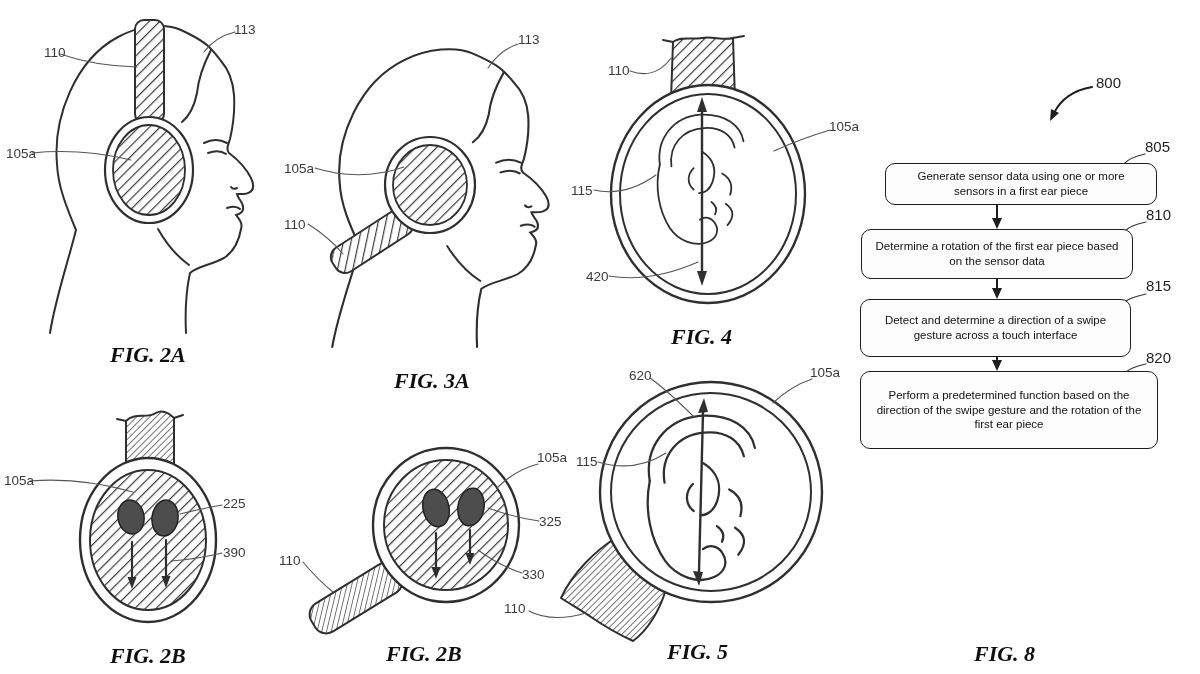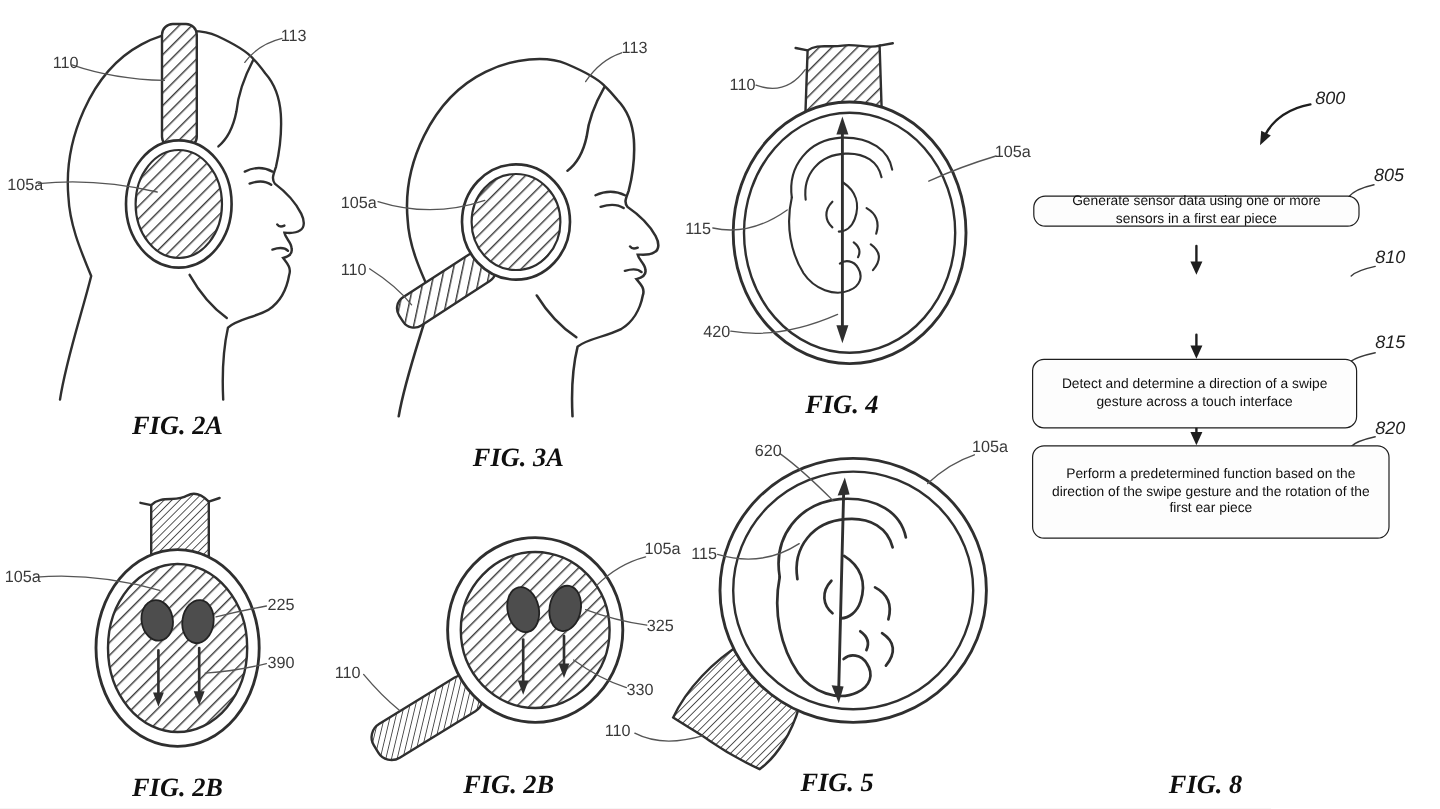--- a/index.html
+++ b/index.html
@@ -6,21 +6,21 @@
   .stage{
     position:relative;width:1200px;height:674px;background:#ffffff;
     overflow:hidden;font-family:"Liberation Sans",sans-serif;
   }
   svg.art{position:absolute;left:0;top:0;}
   .lbl{
     position:absolute;font-size:13.5px;color:#3a3a3a;white-space:nowrap;
     font-family:"Liberation Sans",sans-serif;
   }
   .ref{
-    position:absolute;font-size:15px;font-style:italic;color:#1f1f1f;
+    position:absolute;font-size:15px;color:#1f1f1f;
     white-space:nowrap;font-family:"Liberation Sans",sans-serif;
   }
   .cap{
     position:absolute;font-size:22px;font-weight:bold;font-style:italic;
     color:#0f0f0f;white-space:nowrap;font-family:"Liberation Serif",serif;
   }
   .fbox{
     position:absolute;border:1.6px solid #1e1e1e;border-radius:10px;
     background:#fdfdfd;display:flex;align-items:center;justify-content:center;
     text-align:center;font-size:11.5px;line-height:1.3;color:#111;
@@ -213,21 +213,22 @@
   <span class="lbl" style="left:810px;top:365px">105a</span>
   <span class="lbl" style="left:576px;top:454px">115</span>
   <span class="lbl" style="left:504px;top:601px">110</span>
 
   <span class="ref" style="left:1096px;top:74px">800</span>
   <span class="ref" style="left:1145px;top:138px">805</span>
   <span class="ref" style="left:1146px;top:206px">810</span>
   <span class="ref" style="left:1146px;top:277px">815</span>
   <span class="ref" style="left:1146px;top:349px">820</span>
 
-  <div class="fbox" style="left:861px;top:163px;width:272px;height:26px">Generate sensor data using one or more sensors in a first ear piece</div>
+  <div class="fbox" style="left:885px;top:163px;width:272px;height:42px">Generate sensor data using one or more sensors in a first ear piece</div>
+  <div class="fbox" style="left:861px;top:229px;width:272px;height:50px">Determine a rotation of the first ear piece based on the sensor data</div>
   <div class="fbox" style="left:860px;top:299px;width:271px;height:58px">Detect and determine a direction of a swipe gesture across a touch interface</div>
   <div class="fbox" style="left:860px;top:371px;width:298px;height:78px">Perform a predetermined function based on the direction of the swipe gesture and the rotation of the first ear piece</div>
 
   <span class="cap" style="left:110px;top:342px">FIG. 2A</span>
   <span class="cap" style="left:394px;top:368px">FIG. 3A</span>
   <span class="cap" style="left:671px;top:324px">FIG. 4</span>
   <span class="cap" style="left:110px;top:643px">FIG. 2B</span>
   <span class="cap" style="left:386px;top:641px">FIG. 2B</span>
   <span class="cap" style="left:667px;top:639px">FIG. 5</span>
   <span class="cap" style="left:974px;top:641px">FIG. 8</span>

